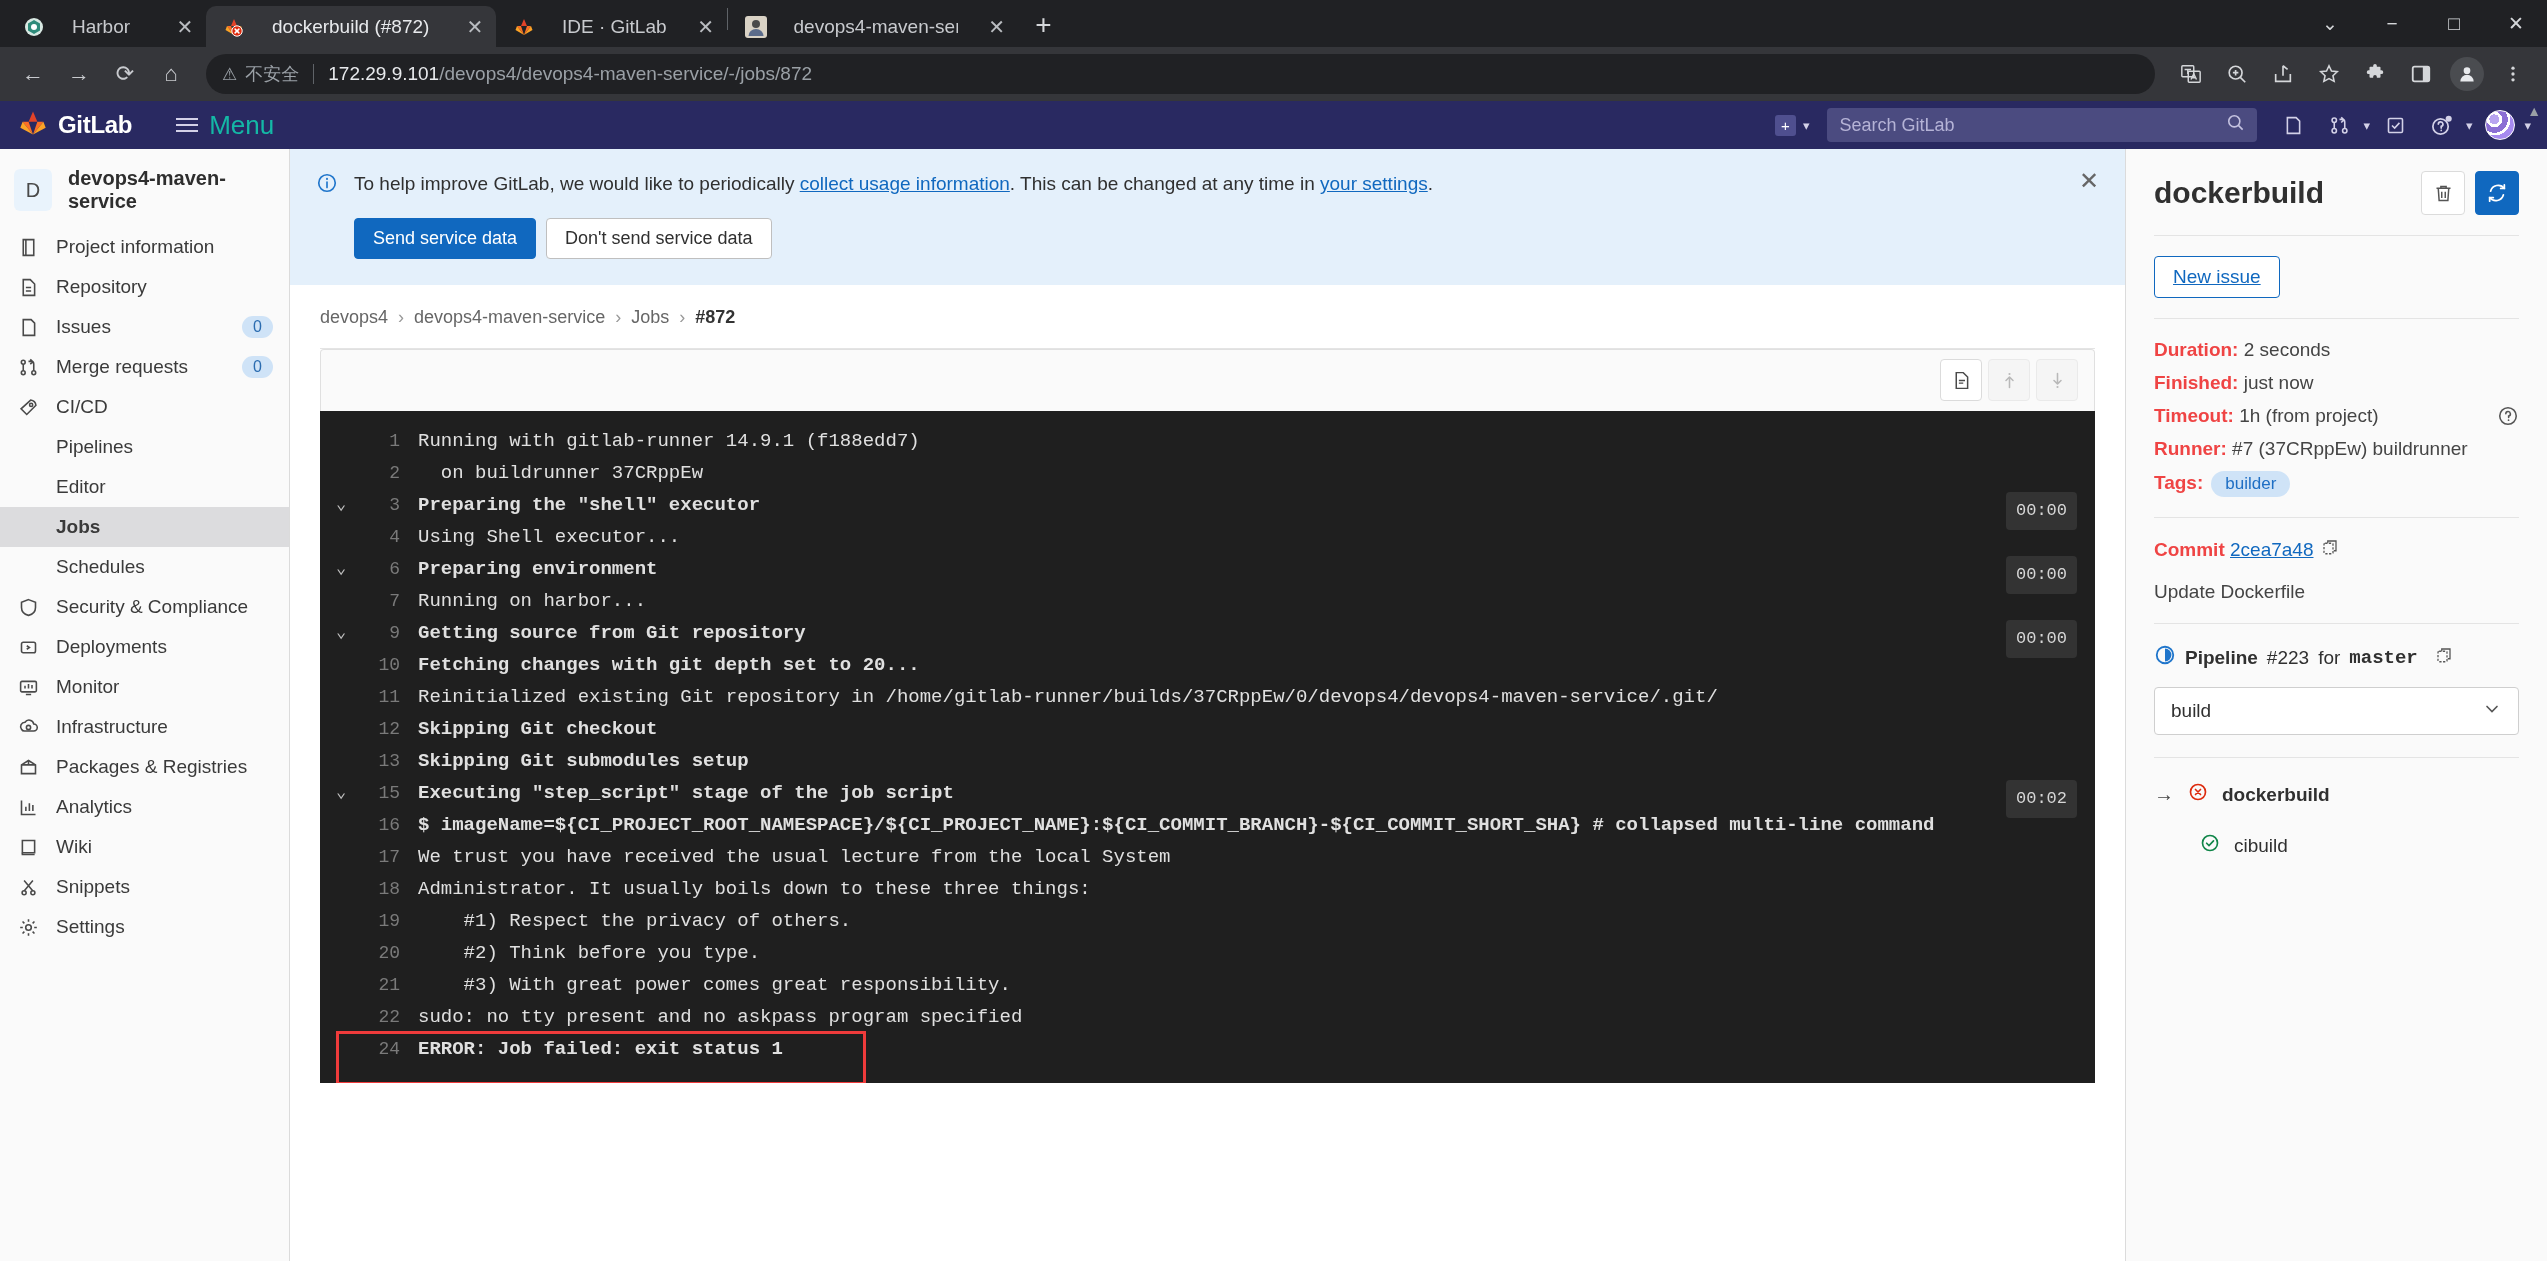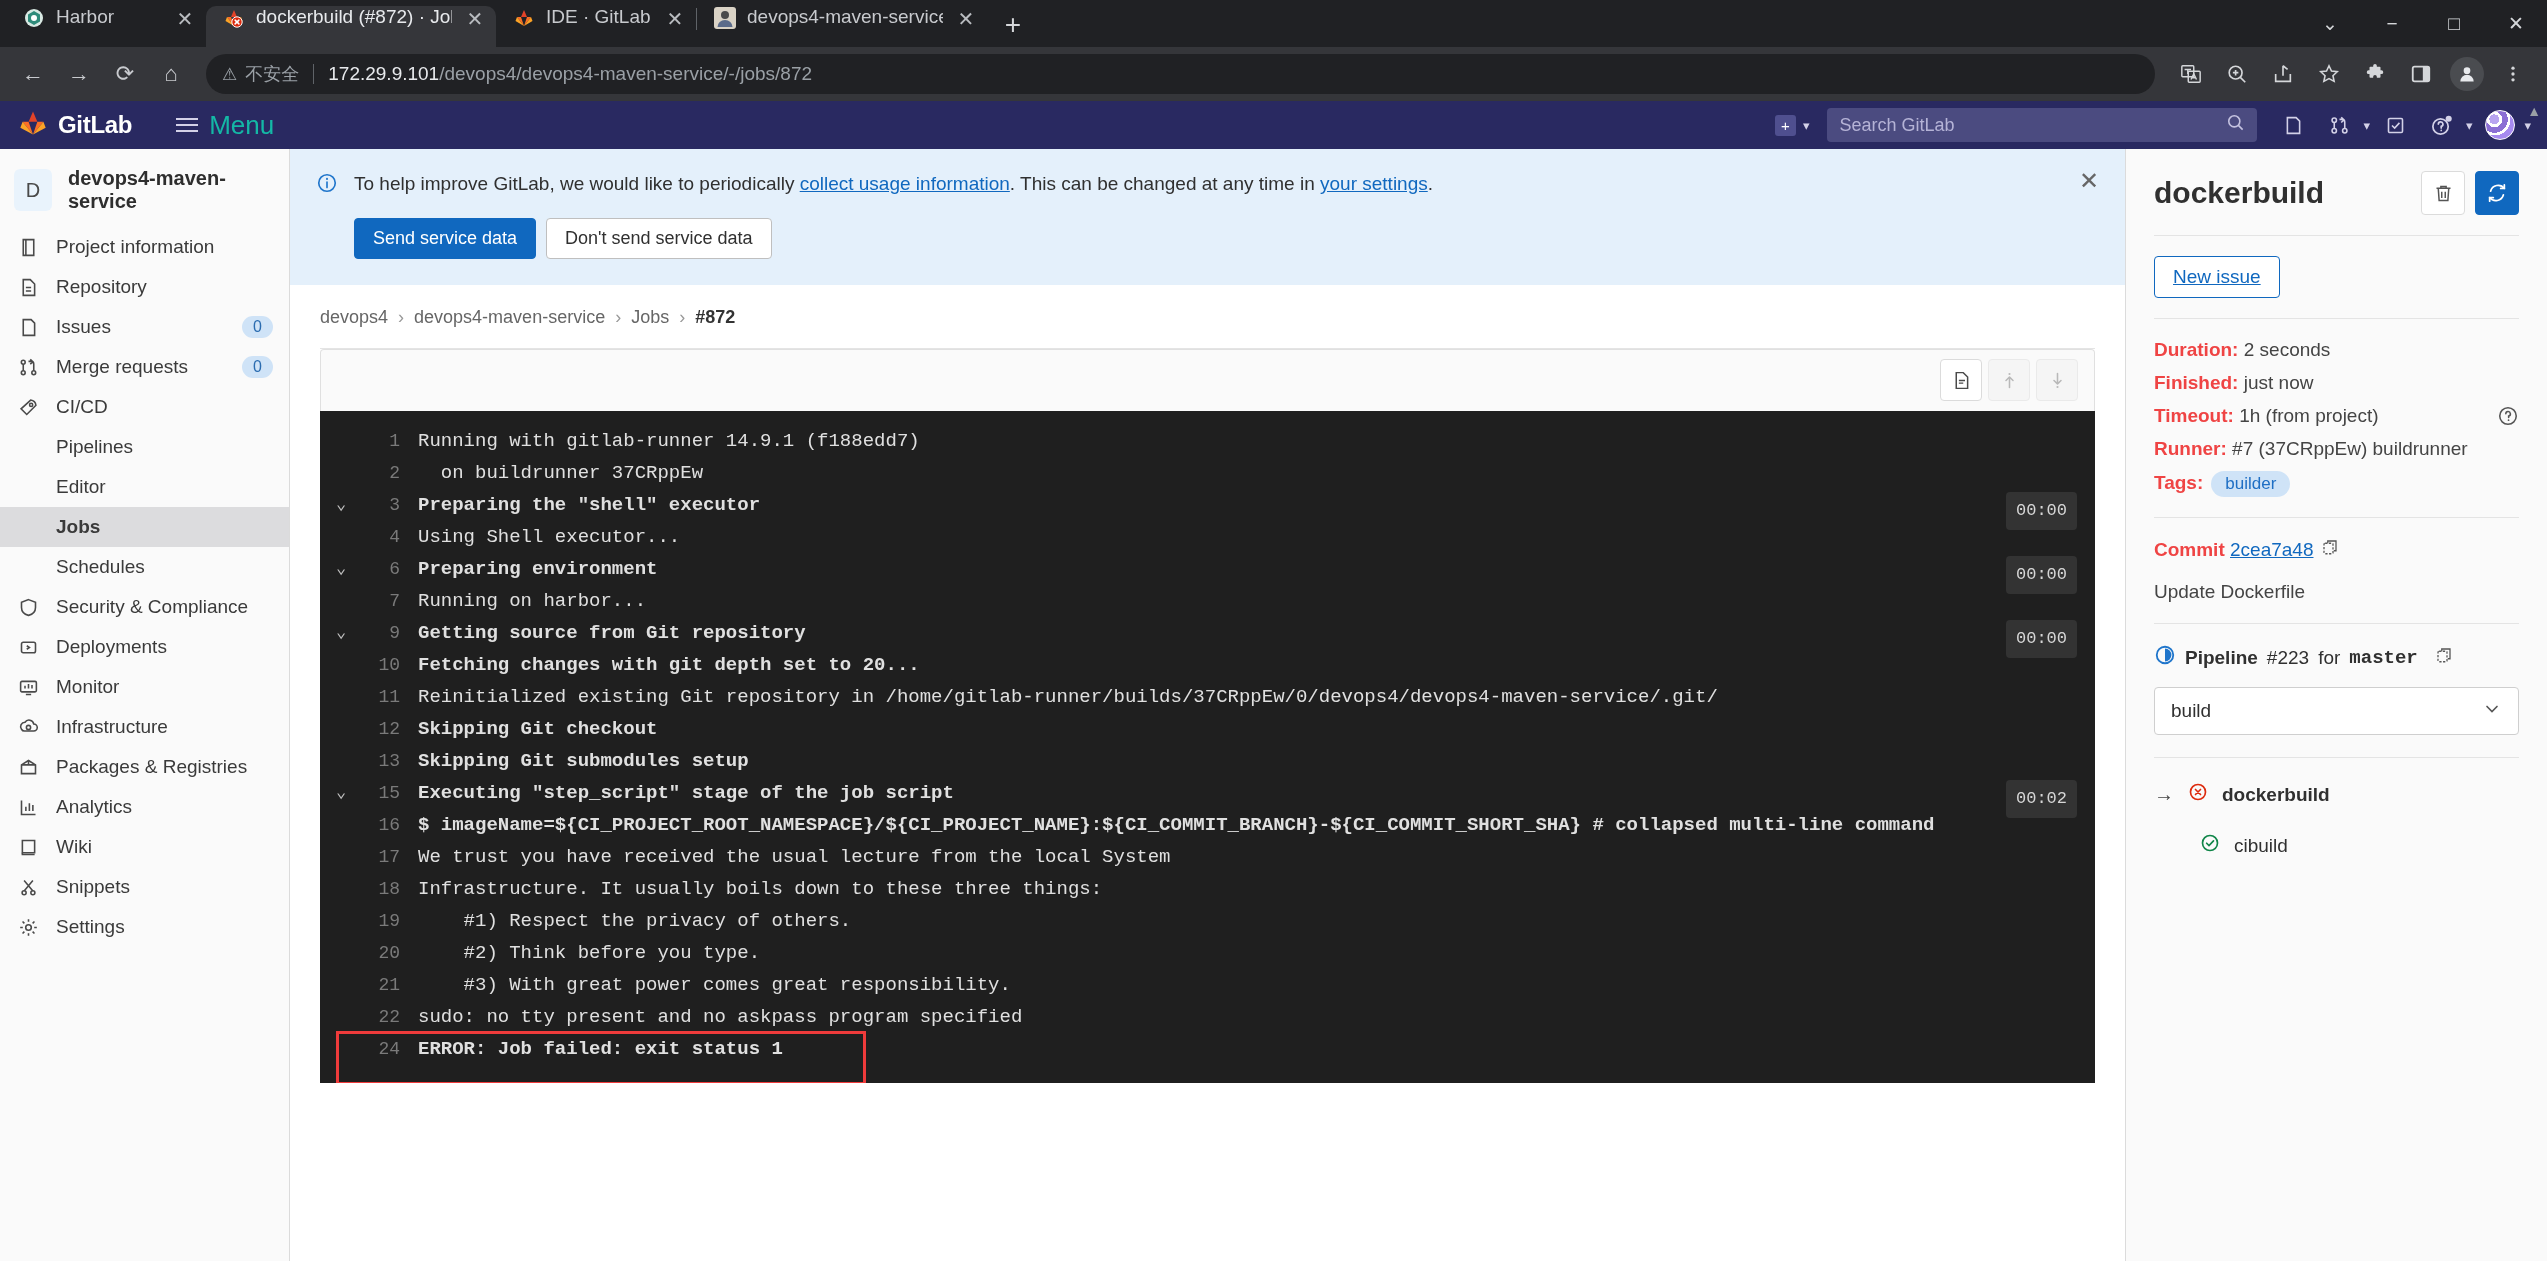--- a/index.html
+++ b/index.html
@@ -15,27 +15,28 @@
     height: 47px;
     background: #202124;
     display: flex;
     align-items: flex-end;
     padding-left: 6px;
     position: relative;
   }
   .tab {
     height: 41px;
     display: flex;
+    align-items: center;
     padding: 0 8px 0 16px;
     min-width: 200px;
     max-width: 290px;
     border-radius: 10px 10px 0 0;
     color: #c8cace;
     font-size: 20px;
-    gap: 10px;
+    gap: 26px;
     position: relative;
   }
   .tab.active { background: #35363a; color: #e8eaed; }
   .tab .favicon {
     width: 24px; height: 24px; flex: none;
     display: flex; align-items: center; justify-content: center;
   }
   .tab .tab-title {
     flex: 1 1 auto;
     white-space: nowrap;
@@ -868,21 +869,21 @@
             <span class="ltxt c-green">$ imageName=${CI_PROJECT_ROOT_NAMESPACE}/${CI_PROJECT_NAME}:${CI_COMMIT_BRANCH}-${CI_COMMIT_SHORT_SHA} # collapsed multi-line command</span>
           </div>
           <div class="log-line">
             <span class="chev"></span>
             <span class="lnum">17</span>
             <span class="ltxt c-white">We trust you have received the usual lecture from the local System</span>
           </div>
           <div class="log-line">
             <span class="chev"></span>
             <span class="lnum">18</span>
-            <span class="ltxt c-white">Infrastructure. It usually boils down to these three things:</span>
+            <span class="ltxt c-white">Administrator. It usually boils down to these three things:</span>
           </div>
           <div class="log-line">
             <span class="chev"></span>
             <span class="lnum">19</span>
             <span class="ltxt c-white">    #1) Respect the privacy of others.</span>
           </div>
           <div class="log-line">
             <span class="chev"></span>
             <span class="lnum">20</span>
             <span class="ltxt c-white">    #2) Think before you type.</span>

